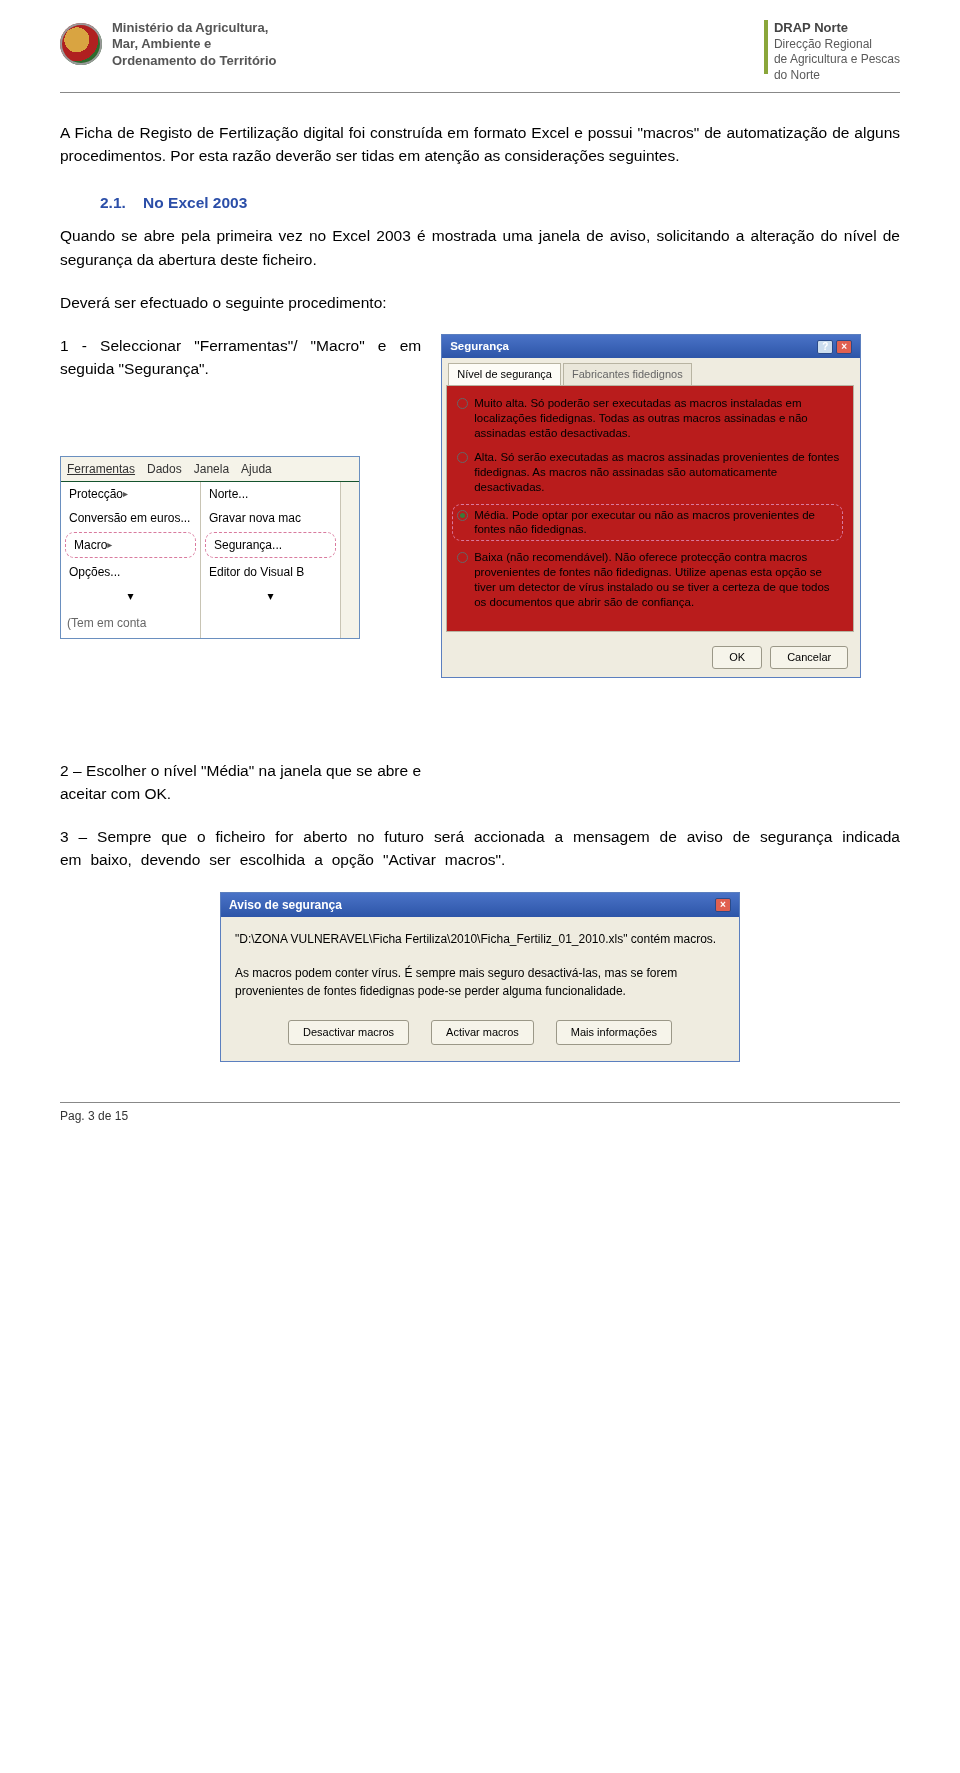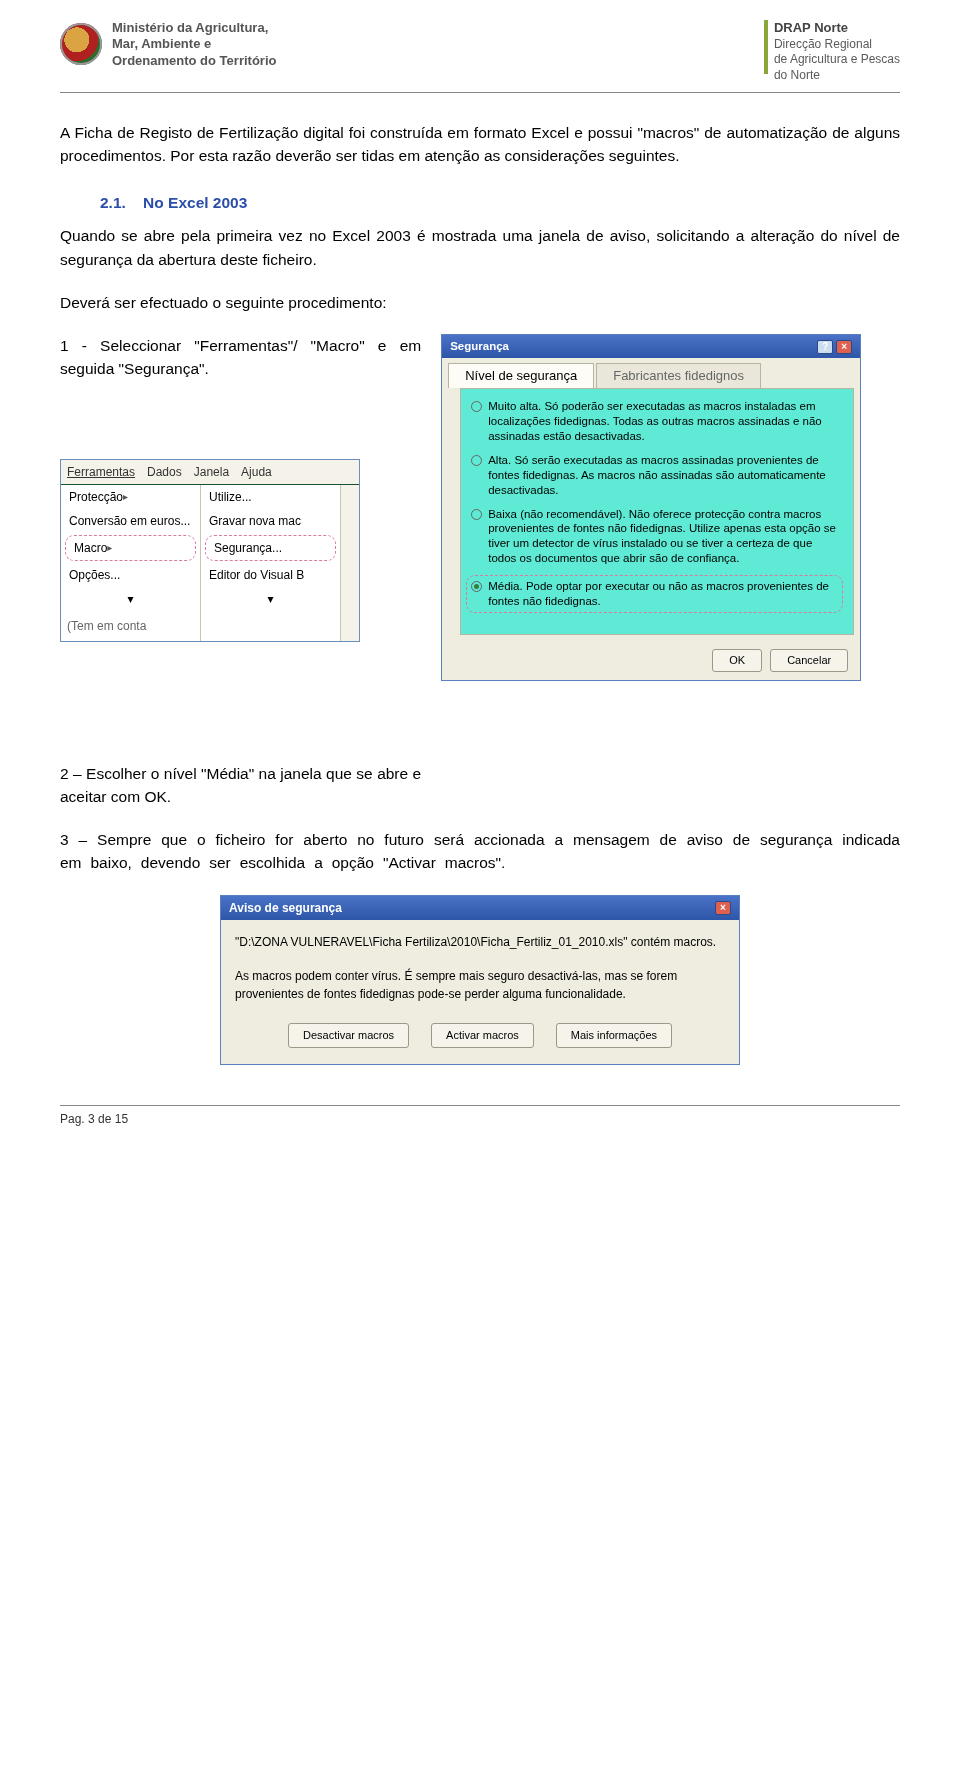--- a/index.html
+++ b/index.html
@@ -116,28 +116,28 @@
   .dialog-tabs {
     display: flex;
     padding: 5px 6px 0 6px;
     gap: 2px;
     background: #efece0;
   }
   .dialog-tab {
     background: #fdfcf7;
     border: 1px solid #b8b4a2;
     border-bottom: none;
-    padding: 2px 16px;
-    font-size: 13px;
+    padding: 2px 8px;
+    font-size: 11px;
   }
   .dialog-tab.inactive { background: #eae7da; color: #666; }
   .dialog-body {
-    background: #5eead4;
+    background: #b91c1c;
     border: 1px solid #b8b4a2;
-    margin: 0 6px 6px 18px;
+    margin: 0 6px 6px 4px;
     padding: 10px 10px 12px 10px;
   }
   .radio-row {
     display: flex;
     align-items: flex-start;
     gap: 6px;
     margin-bottom: 9px;
     line-height: 1.3;
   }
   .radio {
@@ -243,27 +243,27 @@
       </div>
       <div class="dialog-body">
         <div class="radio-row">
           <div class="radio"></div>
           <div class="radio-label">Muito alta. Só poderão ser executadas as macros instaladas em localizações fidedignas. Todas as outras macros assinadas e não assinadas estão desactivadas.</div>
         </div>
         <div class="radio-row">
           <div class="radio"></div>
           <div class="radio-label">Alta. Só serão executadas as macros assinadas provenientes de fontes fidedignas. As macros não assinadas são automaticamente desactivadas.</div>
         </div>
+        <div class="radio-row hl">
+          <div class="radio sel"></div>
+          <div class="radio-label">Média. Pode optar por executar ou não as macros provenientes de fontes não fidedignas.</div>
+        </div>
         <div class="radio-row">
           <div class="radio"></div>
           <div class="radio-label">Baixa (não recomendável). Não oferece protecção contra macros provenientes de fontes não fidedignas. Utilize apenas esta opção se tiver um detector de vírus instalado ou se tiver a certeza de que todos os documentos que abrir são de confiança.</div>
-        </div>
-        <div class="radio-row hl">
-          <div class="radio sel"></div>
-          <div class="radio-label">Média. Pode optar por executar ou não as macros provenientes de fontes não fidedignas.</div>
         </div>
       </div>
       <div class="dialog-footer">
         <div class="win-btn">OK</div>
         <div class="win-btn">Cancelar</div>
       </div>
     </div>
   </div>
 </div>
 
@@ -285,21 +285,21 @@
           <div class="excel-menu-item">Conversão em euros...</div>
           <div class="excel-menu-item hl">
               <span>Macro</span>
               <span class="arrow">▸</span>
             </div>
           <div class="excel-menu-item">Opções...</div>
           <div class="excel-menu-item" style="justify-content:center;">▾</div>
           <div class="excel-menu-note">(Tem em conta</div>
         </div>
         <div class="excel-menu-col">
-          <div class="excel-menu-item">Utilize...</div>
+          <div class="excel-menu-item">Norte...</div>
           <div class="excel-menu-item">Gravar nova mac</div>
           <div class="excel-menu-item hl">Segurança...</div>
           <div class="excel-menu-item">Editor do Visual B</div>
           <div class="excel-menu-item" style="justify-content:center;">▾</div>
         </div>
       </div>
     </div>
   </div>
   <div class="step-img"></div>
 </div>

